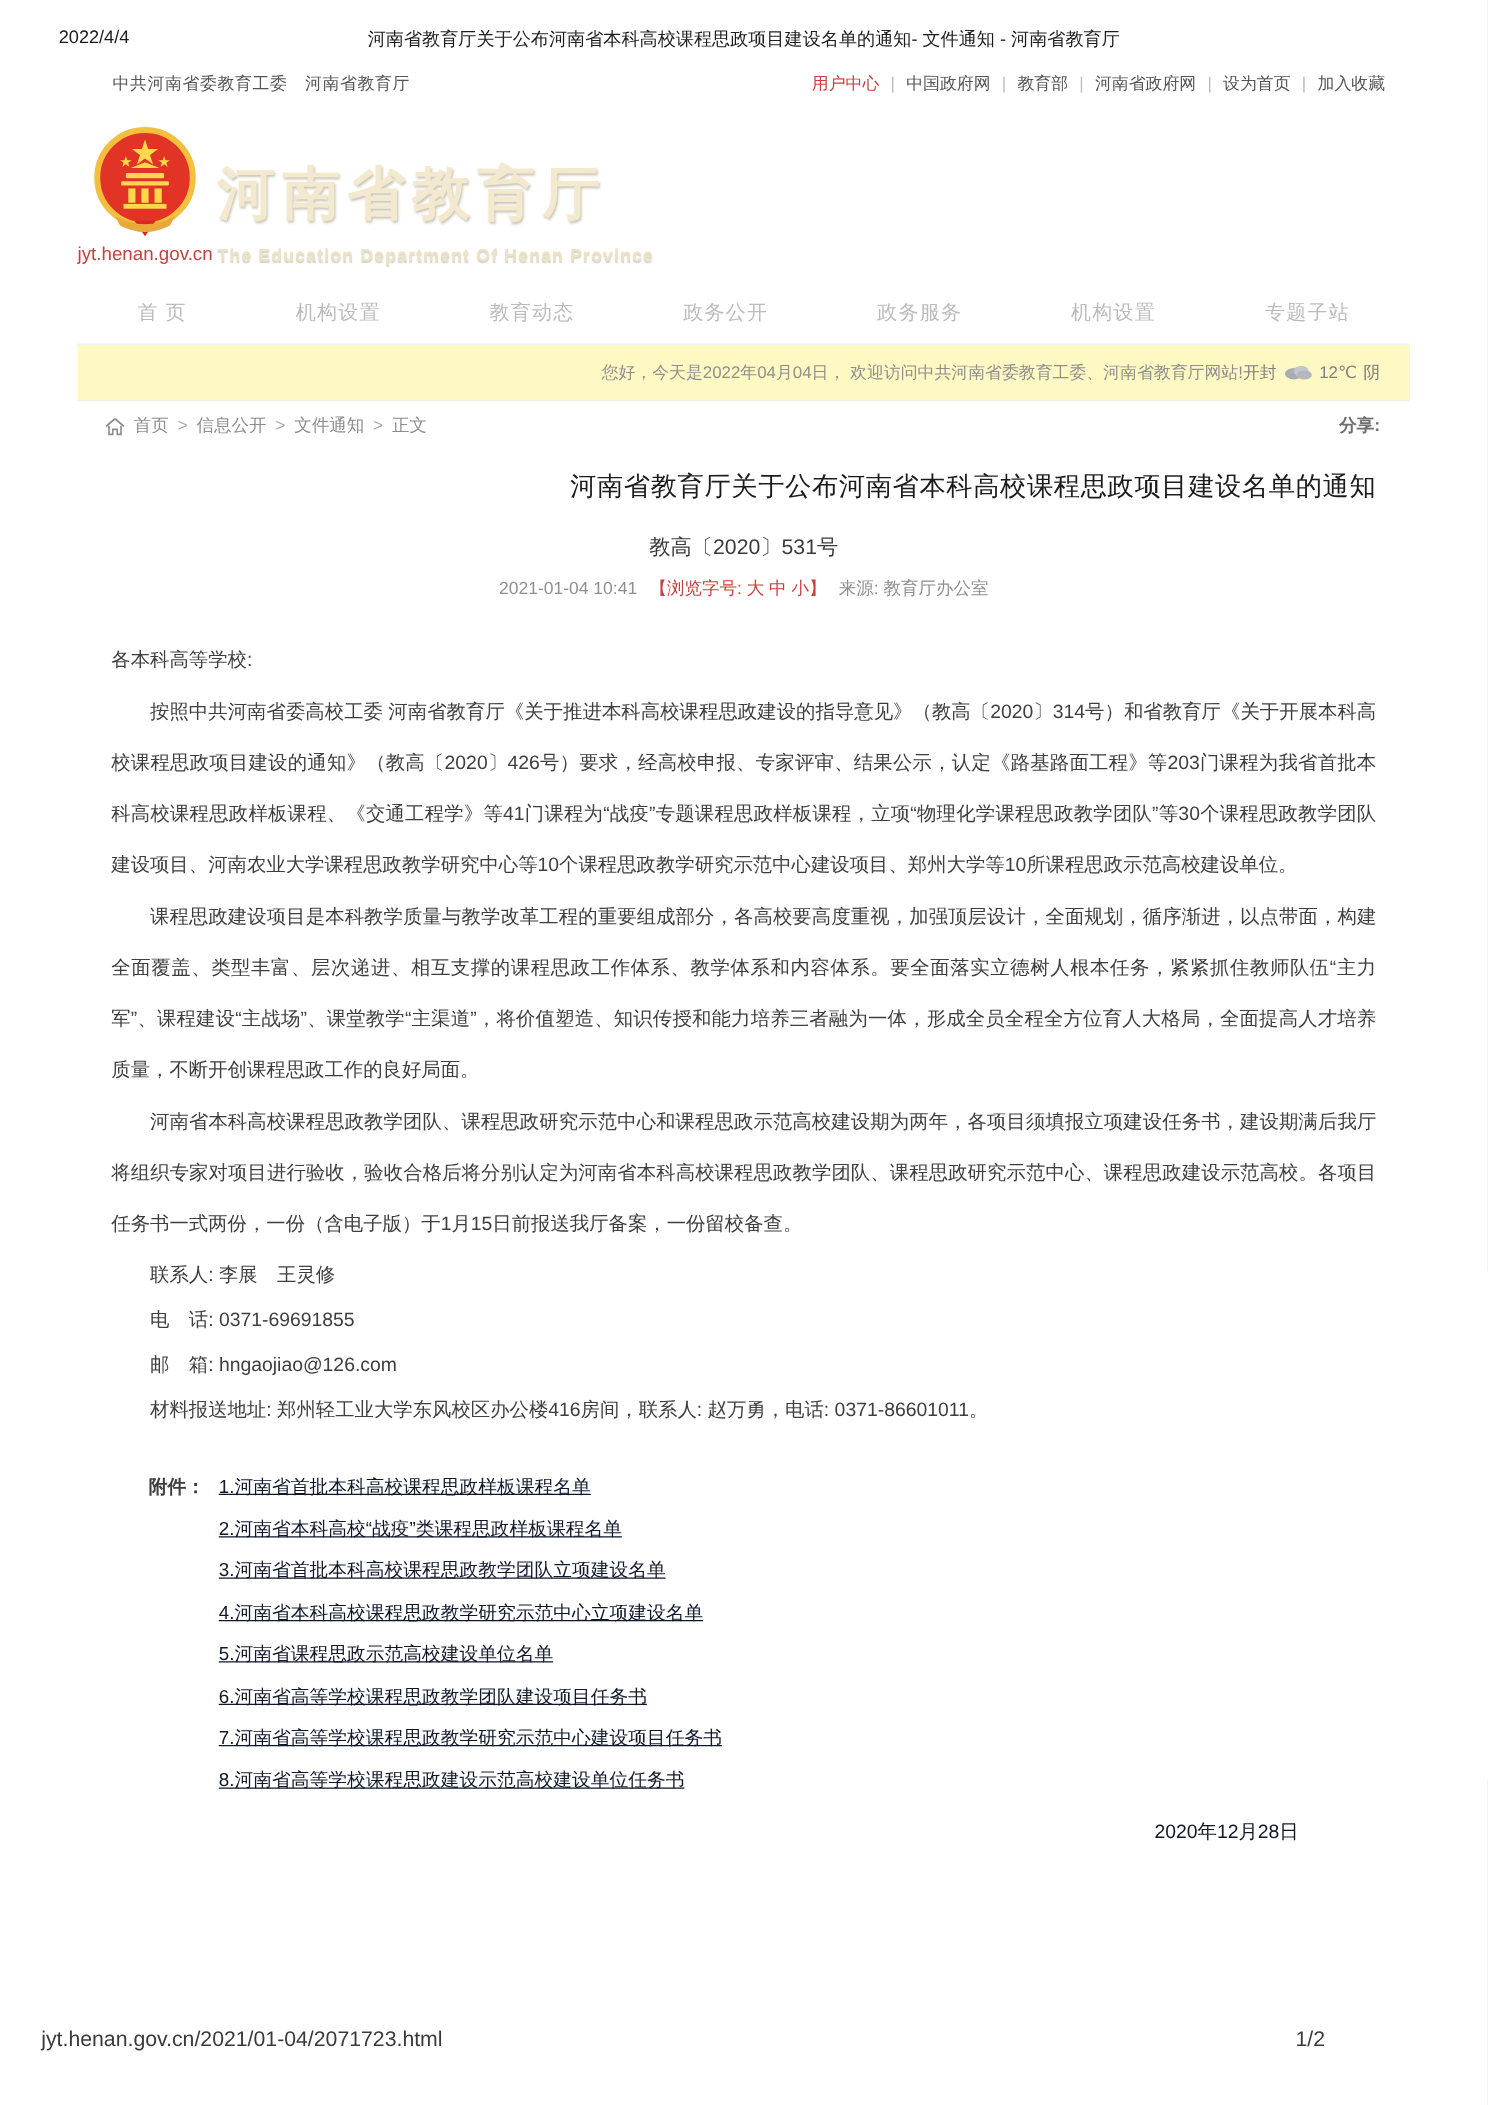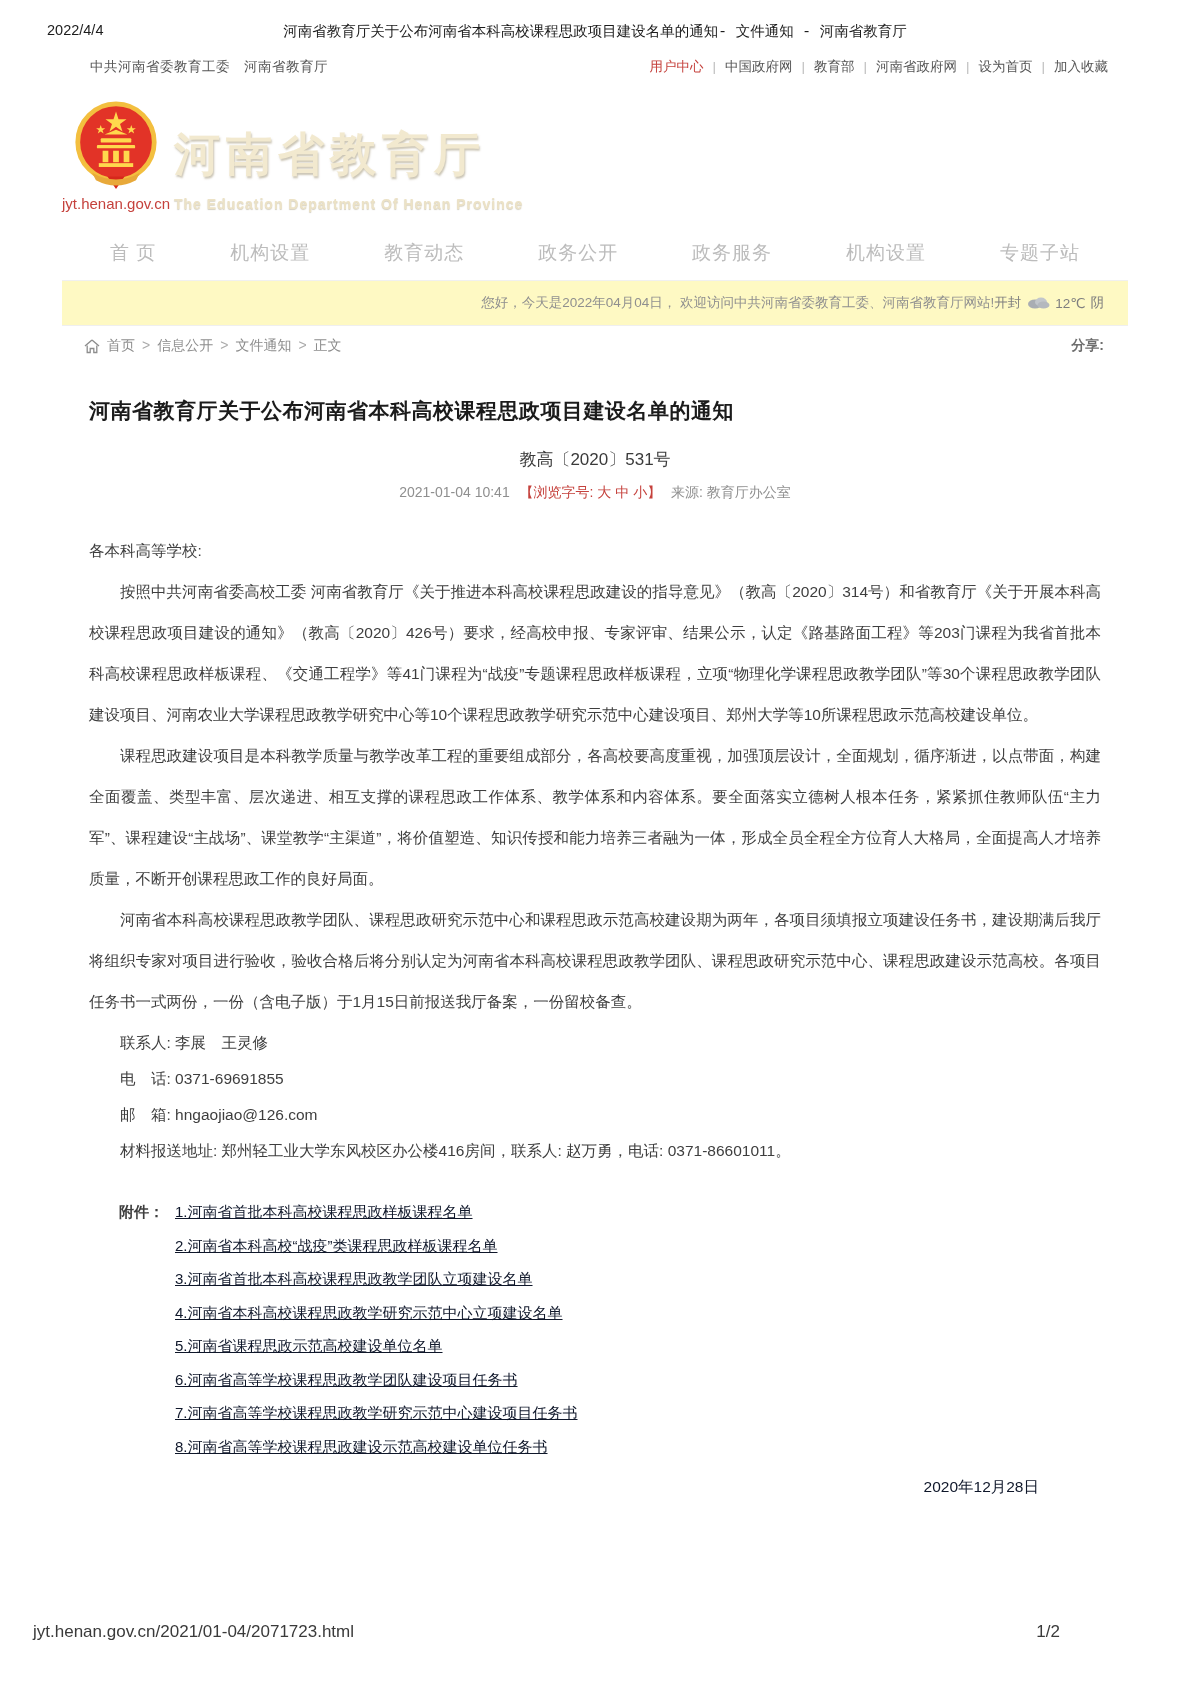--- a/index.html
+++ b/index.html
@@ -6,57 +6,57 @@
   html,body { background:#e9e9e9; }
   body { font-family:"Liberation Sans","DejaVu Sans",sans-serif; }
   .page {
     position:relative; width:1190px; height:1684px; margin:0 auto;
     background:#ffffff; overflow:hidden; color:#3f3f3f;
   }
 
   
   .print-header { position:absolute; top:22px; left:47px; right:47px; height:20px; font-size:14.5px; color:#1c1c1c; }
   .ph-date { position:absolute; left:0; top:0; }
-  .ph-title { position:absolute; left:0; right:0; text-align:center; top:0;font-family:Liberation Mono, monospace; }
+  .ph-title { position:absolute; left:0; right:0; text-align:center; top:0; }
   .print-footer { position:absolute; top:1622px; left:33px; right:130px; display:flex; justify-content:space-between; font-size:17px; color:#3a3a3a; }
 
   
   .site-wrap { position:absolute; top:58px; left:62px; width:1066px; }
 
   .topbar { display:flex; justify-content:space-between; align-items:center; padding:0 20px 0 28px; font-size:13.5px; color:#555; }
   .tb-left { letter-spacing:.5px; }
   .tb-links { display:flex; align-items:center; }
   .tb-link { color:#555; cursor:pointer; }
   .tb-link + .tb-link::before { content:"|"; color:#bbb; margin:0 9px; font-weight:normal; }
   .tb-link.red { color:#c5413c; }
 
   .logo-row { display:flex; margin-top:24px; padding-left:0; height:116px; }
   .emblem-block { width:108px; text-align:center; }
   .emblem-block svg { display:block; margin:0 auto; }
   .site-domain { font-size:15px; color:#c5413c; margin-top:5px; white-space:nowrap; }
   .logo-text { margin-left:4px; padding-top:24px; }
   .logo-title { font-size:46px; font-weight:bold; color:#f2e9cf; letter-spacing:6px; text-shadow:1px 2px 2px rgba(160,150,120,.55), -1px -1px 0 rgba(255,255,255,.8); }
   .logo-sub { font-size:14px; font-weight:bold; color:#ece2c6; margin-top:10px; letter-spacing:1px; text-shadow:0 1px 1px rgba(170,160,130,.5); }
 
-  .nav { display:flex; justify-content:space-between; padding:0 48px; margin-top:24px; font-size:19px; color:#bcbcbc; }
+  .nav { display:flex; justify-content:space-between; padding:0 48px; margin-top:24px; font-size:16px; color:#bcbcbc; }
   .nav-item { cursor:pointer; letter-spacing:1px; }
 
   .welcome { margin-top:14px; background:#fef9c3; border-top:1px solid #f0f0f0; border-bottom:1px solid #efefef; padding:13px 24px; display:flex; justify-content:flex-end; align-items:center; font-size:13.5px; color:#8f8f8f; }
   .weather { display:flex; align-items:center; gap:5px; color:#7f7f7f; }
 
   .breadcrumb-row { display:flex; justify-content:space-between; align-items:center; padding:11px 24px 9px 22px; font-size:14px; color:#999; }
   .crumbs { display:flex; align-items:center; }
   .crumbs .home-ico { margin-right:7px; display:inline-flex; }
   .crumb { color:#8d8d8d; cursor:pointer; }
   .crumb + .crumb::before { content:">"; color:#aaa; margin:0 7px; }
   .share-label { color:#6e6e6e; font-weight:bold; font-size:14px; }
 
   
   .article { padding:0 27px; }
-  .art-title { margin-top:33px; text-align:left; font-size:21px; font-weight:bold; color:#1b1b1b; letter-spacing:.5px; }
+  .art-title { margin-top:16px; text-align:right; font-size:21px; font-weight:normal; color:#1b1b1b; letter-spacing:.5px; }
   .doc-num { margin-top:23px; text-align:center; font-size:17px; color:#3a3a3a; }
   .meta { margin-top:13px; text-align:center; font-size:14px; color:#8f8f8f; }
   .meta .red { color:#c5413c; margin:0 6px; cursor:pointer; }
 
   .body-text { margin-top:28px; font-size:15.5px; color:#3e3e3e; line-height:41px; }
   .salutation { }
   .para { text-indent:2em; text-align:justify; word-break:break-all; }
   .contact-line { text-indent:2em; line-height:36px; white-space:pre-wrap; }
   .contact-block { margin-top:3px; }
 

